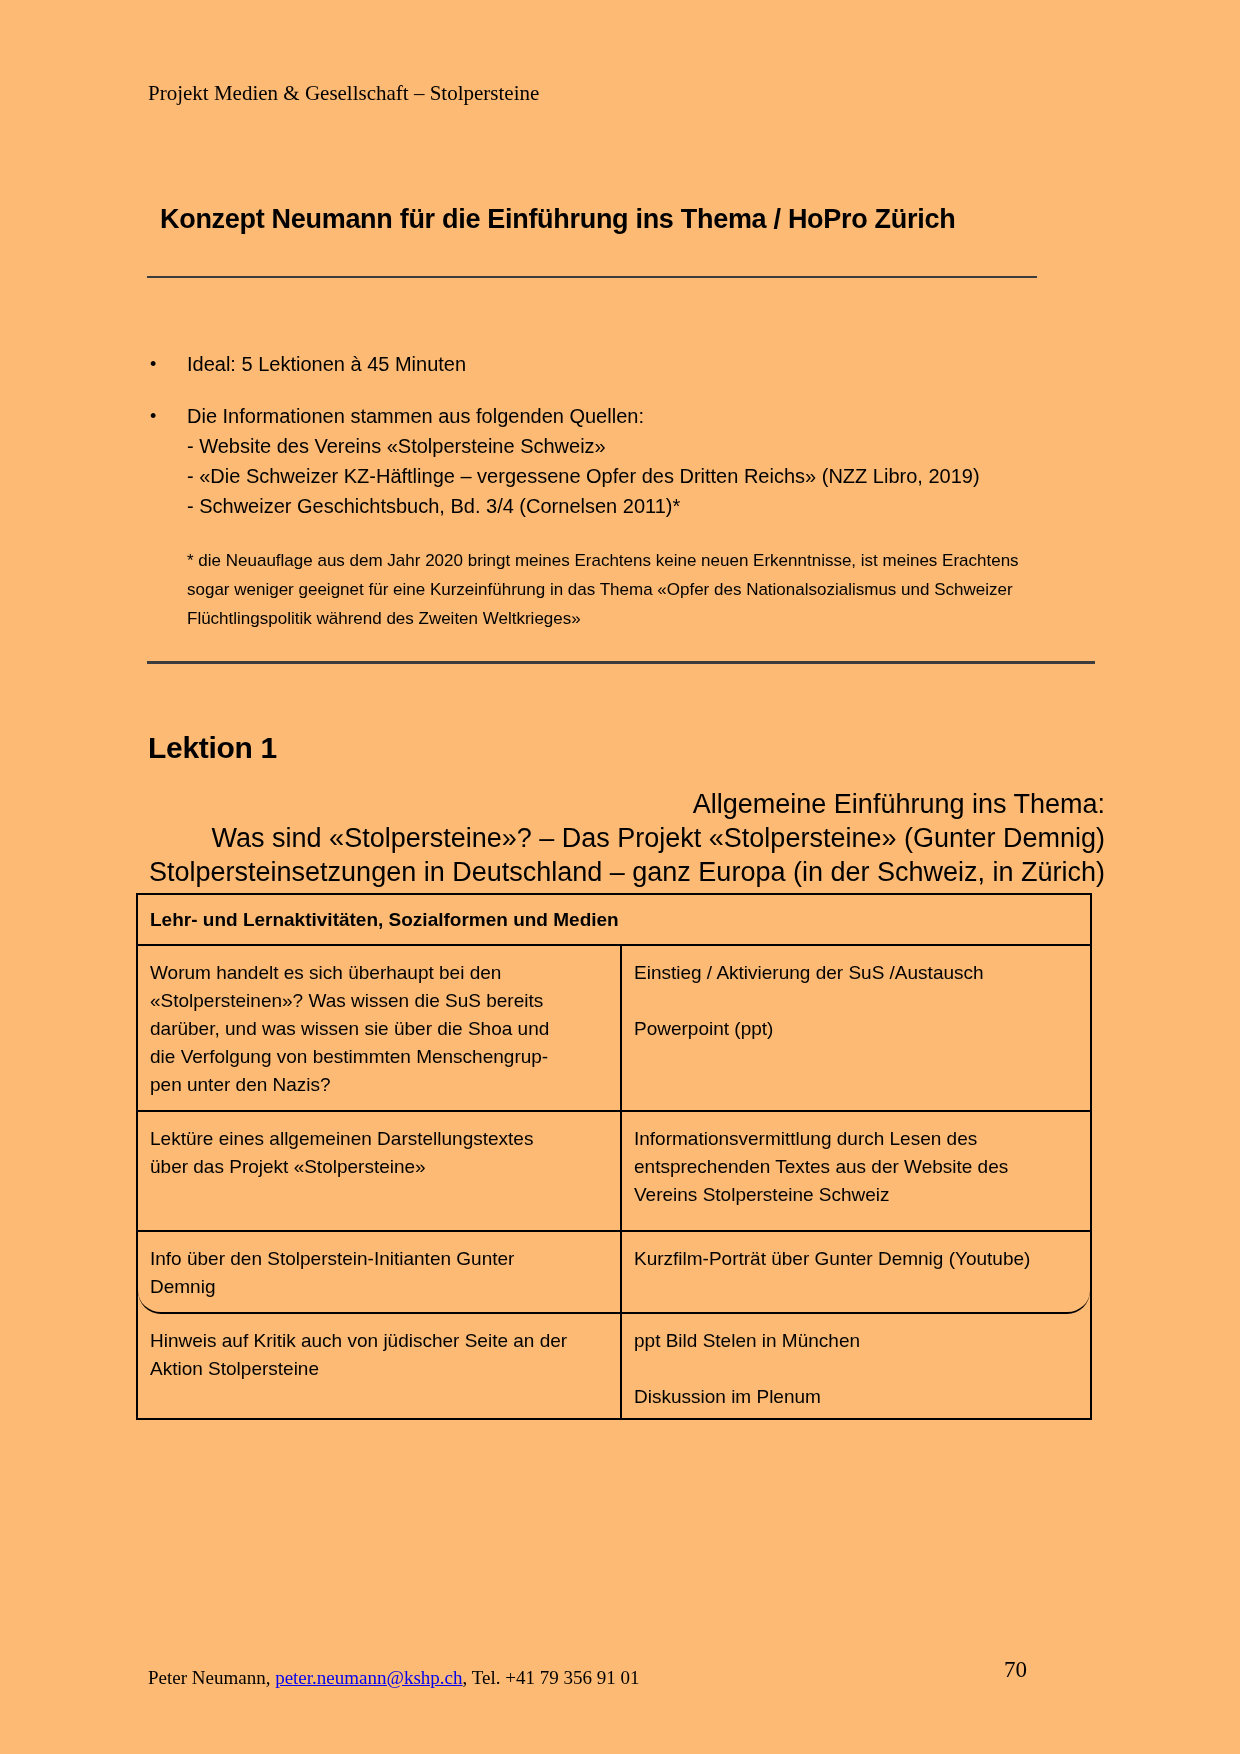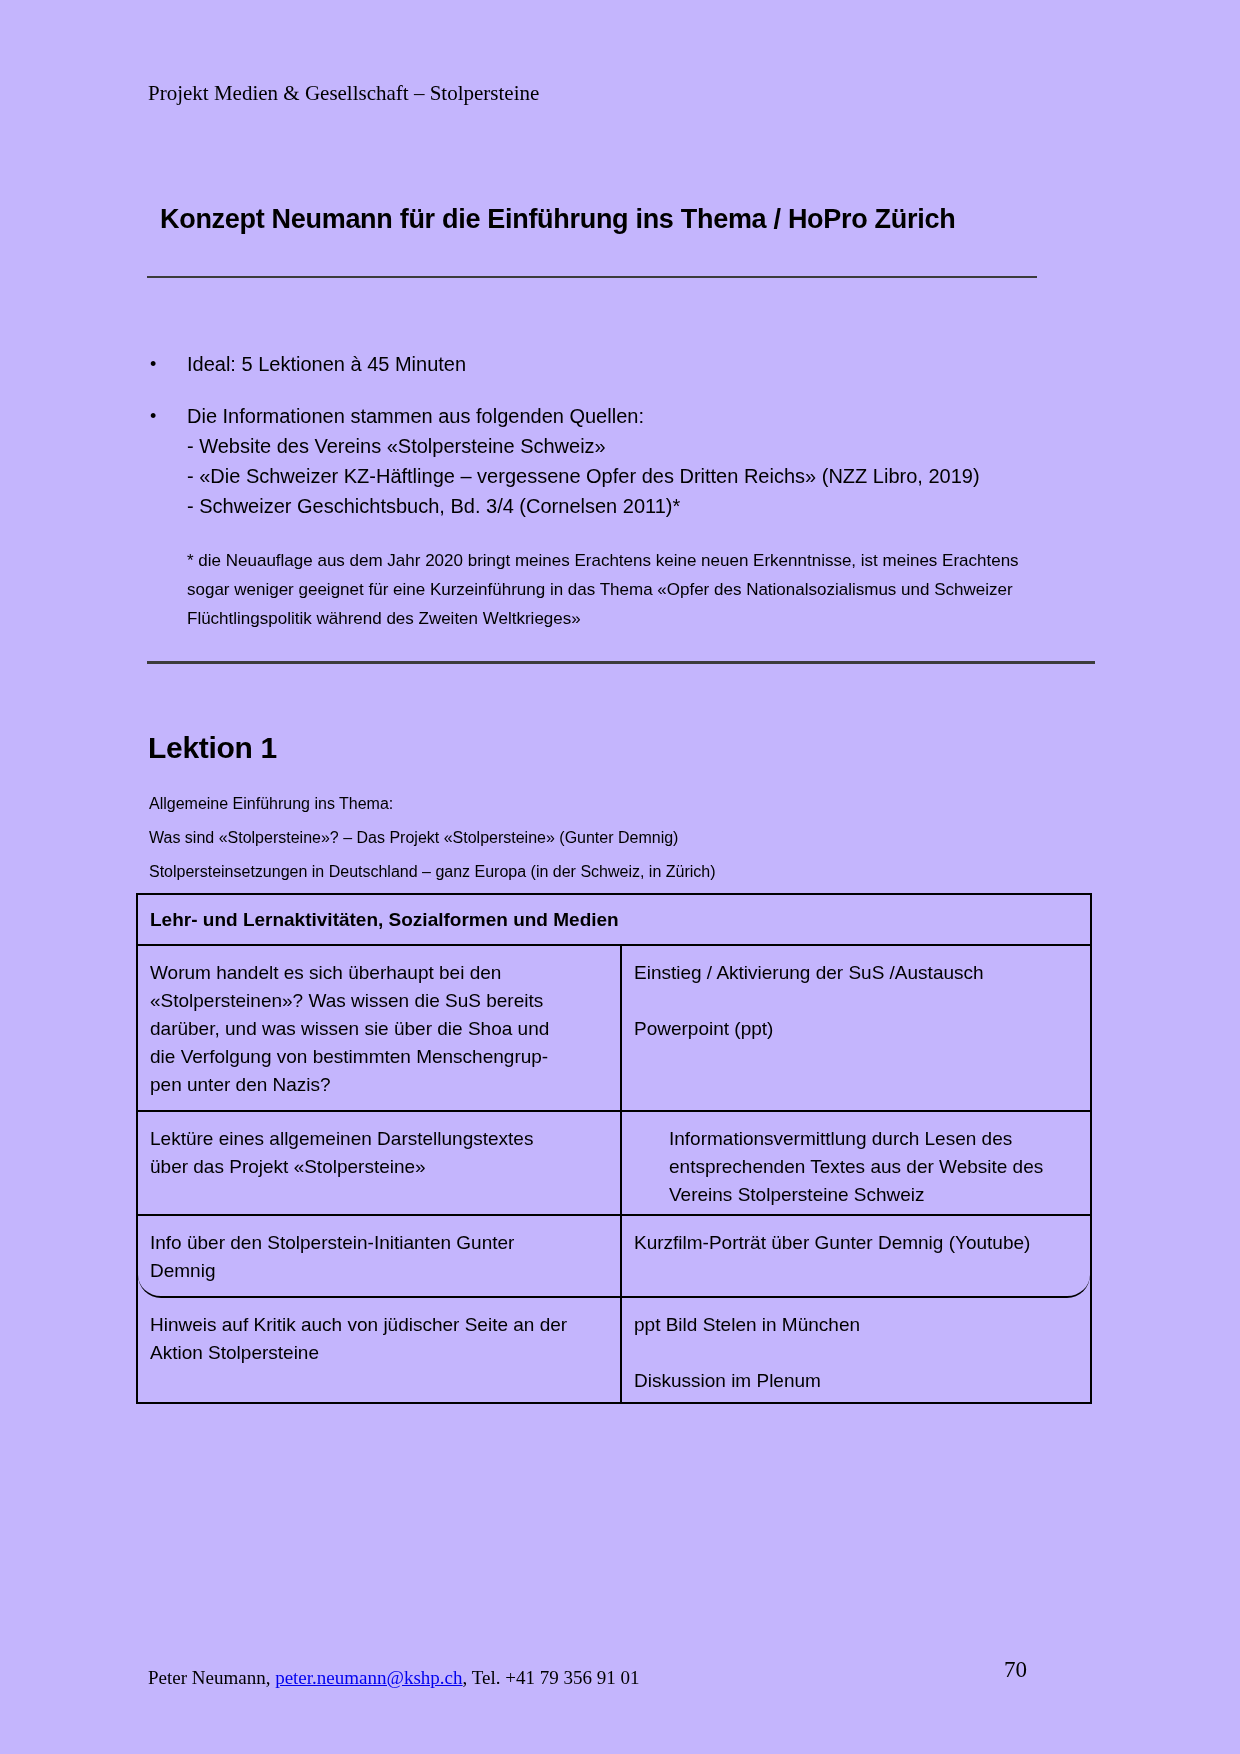--- a/index.html
+++ b/index.html
@@ -1,19 +1,19 @@
 <!DOCTYPE html>
 <html><head>
 <meta charset="utf-8">
 <style>
   html,body{margin:0;padding:0;background:#e8e8e8;}
   .page{
     position:relative;
     width:1240px;height:1754px;
-    background:#c4b5fd;
+    background:#fdba74;
     margin:0 auto;
     font-family:"Liberation Sans",sans-serif;
     color:#000;
     overflow:hidden;
   }
   .ln{white-space:pre;}
   
   .running-header{
     position:absolute;left:148px;top:80px;
     font-family:"Liberation Serif",serif;
@@ -39,37 +39,37 @@
     font-size:17px;line-height:29px;
   }
   
   .section-heading{
     position:absolute;left:148px;top:728px;margin:0;
     font-size:30px;font-weight:bold;line-height:40px;
     letter-spacing:-0.3px;
   }
   .section-intro{
     position:absolute;left:149px;top:787px;
-    font-size:16px;line-height:34px;
+    font-size:27px;line-height:34px;text-align:right;
   }
   
   .lesson-table{
     position:absolute;left:136px;top:893px;width:956px;
     border:2px solid #000;
     box-sizing:border-box;
     font-size:19px;line-height:28px;
   }
   .lesson-table *{box-sizing:border-box;}
   .thead{
     height:51px;border-bottom:2px solid #000;
     padding:11px 12px 18px 12px;font-weight:bold;
   }
   .trow{display:flex;}
   .trow-1{height:166px;border-bottom:2px solid #000;}
-  .trow-2{height:104px;border-bottom:2px solid #000;gap:35px;}
+  .trow-2{height:120px;border-bottom:2px solid #000;}
   .trow-3{height:82px;border-bottom:2px solid #000;border-radius:23px;}
   .trow-4{height:104px;}
   .cell{padding:13px 12px 16px 12px;}
   .cell-left{width:484px;flex:0 0 484px;border-right:2px solid #000;}
   .cell-right{flex:1;}
   
   .page-footer{
     position:absolute;left:148px;top:1666px;
     font-family:Liberation Serif, serif;
     font-size:19px;line-height:24px;

